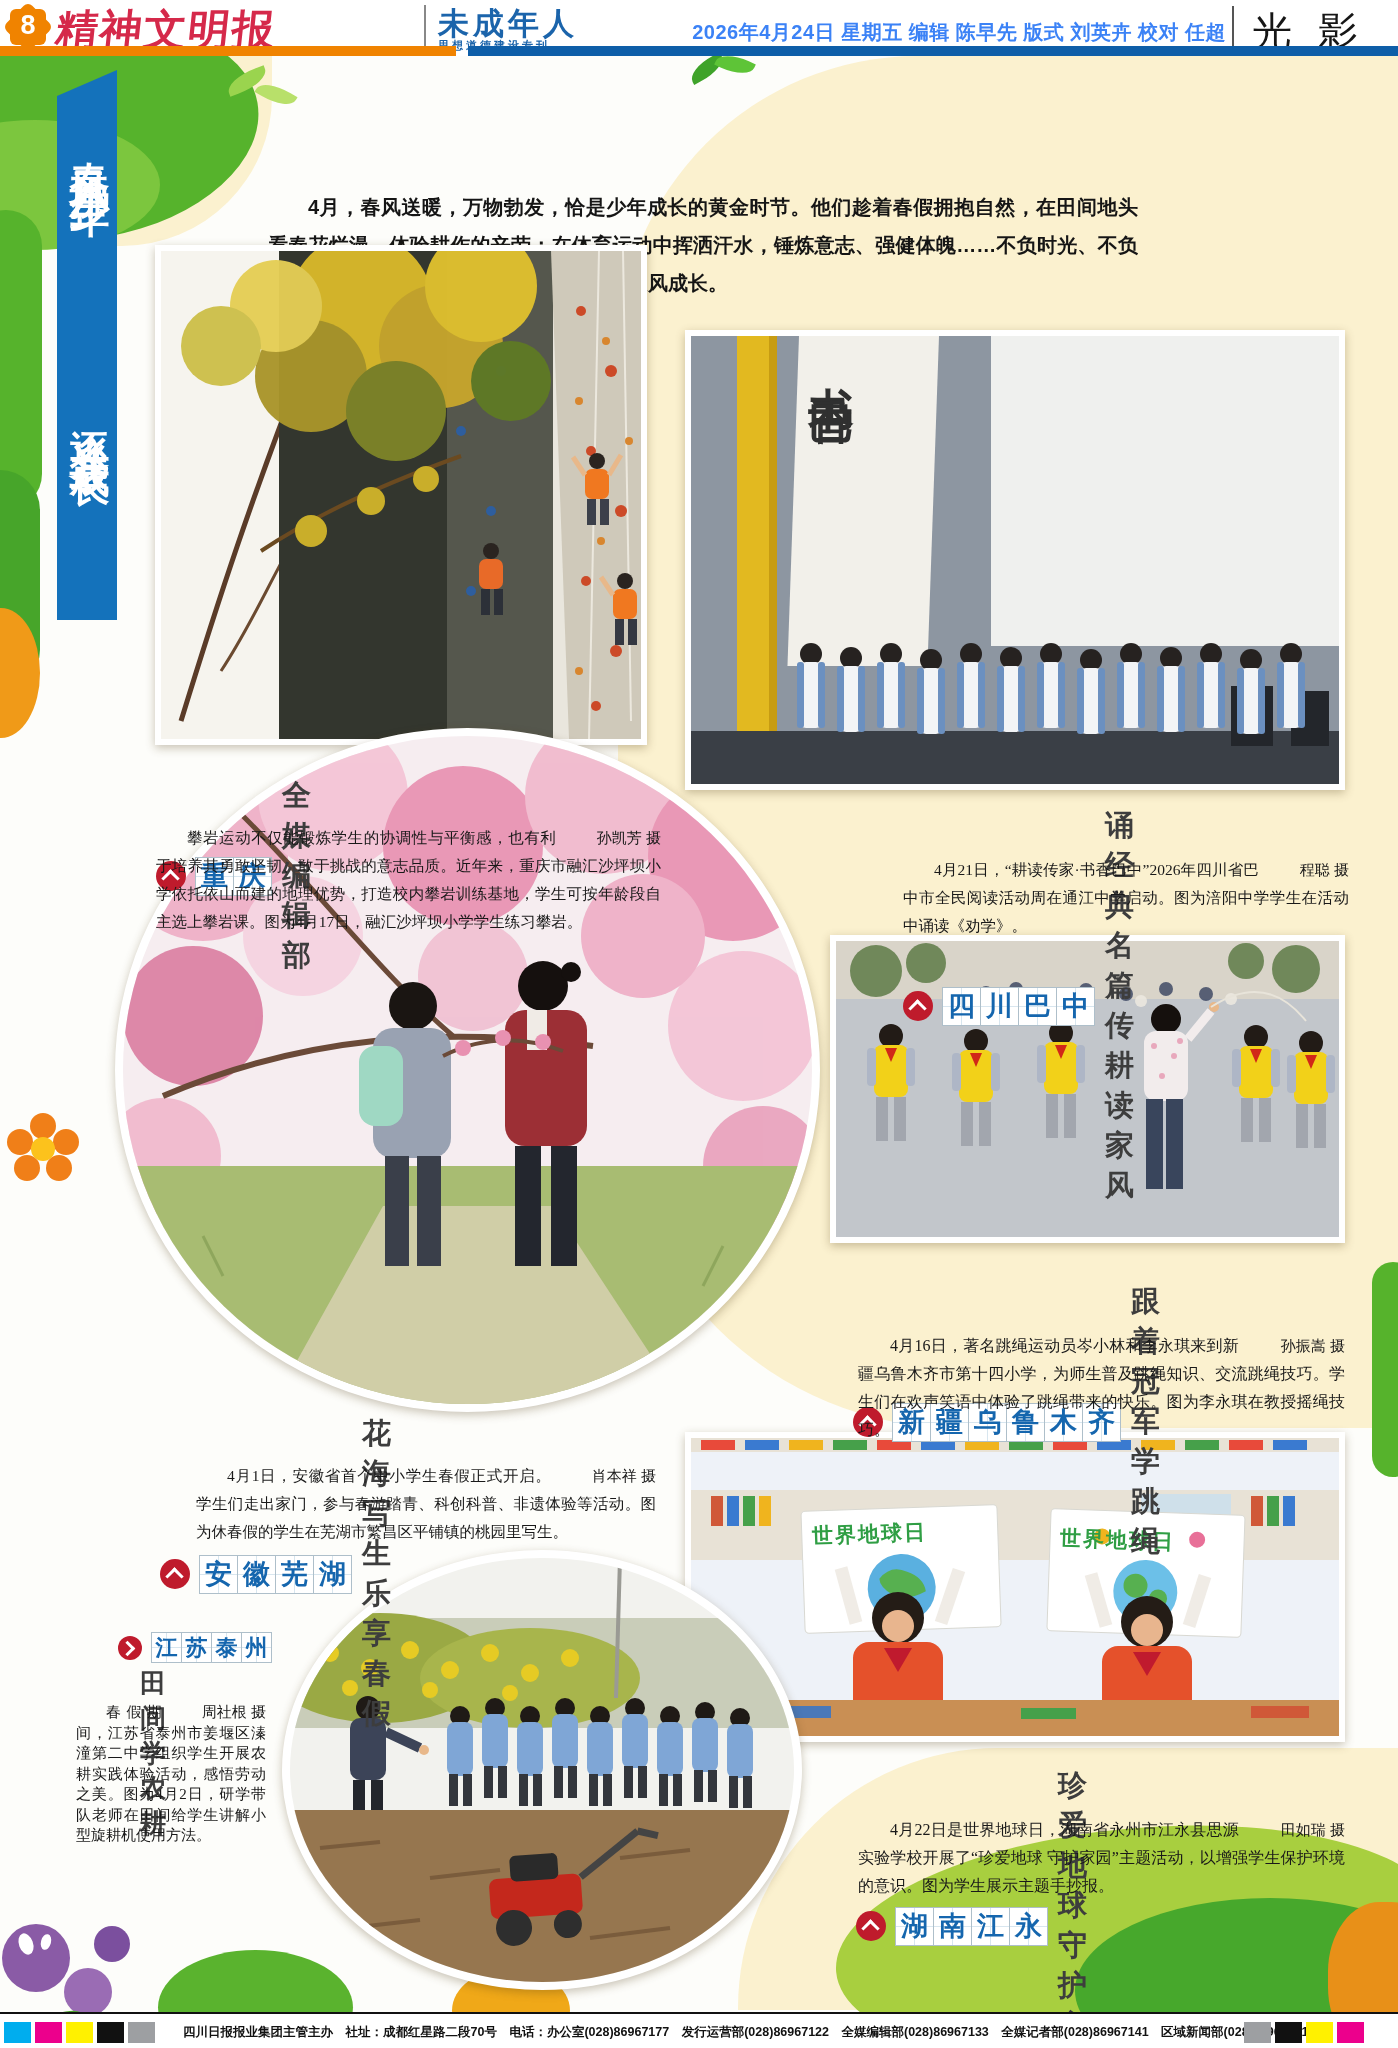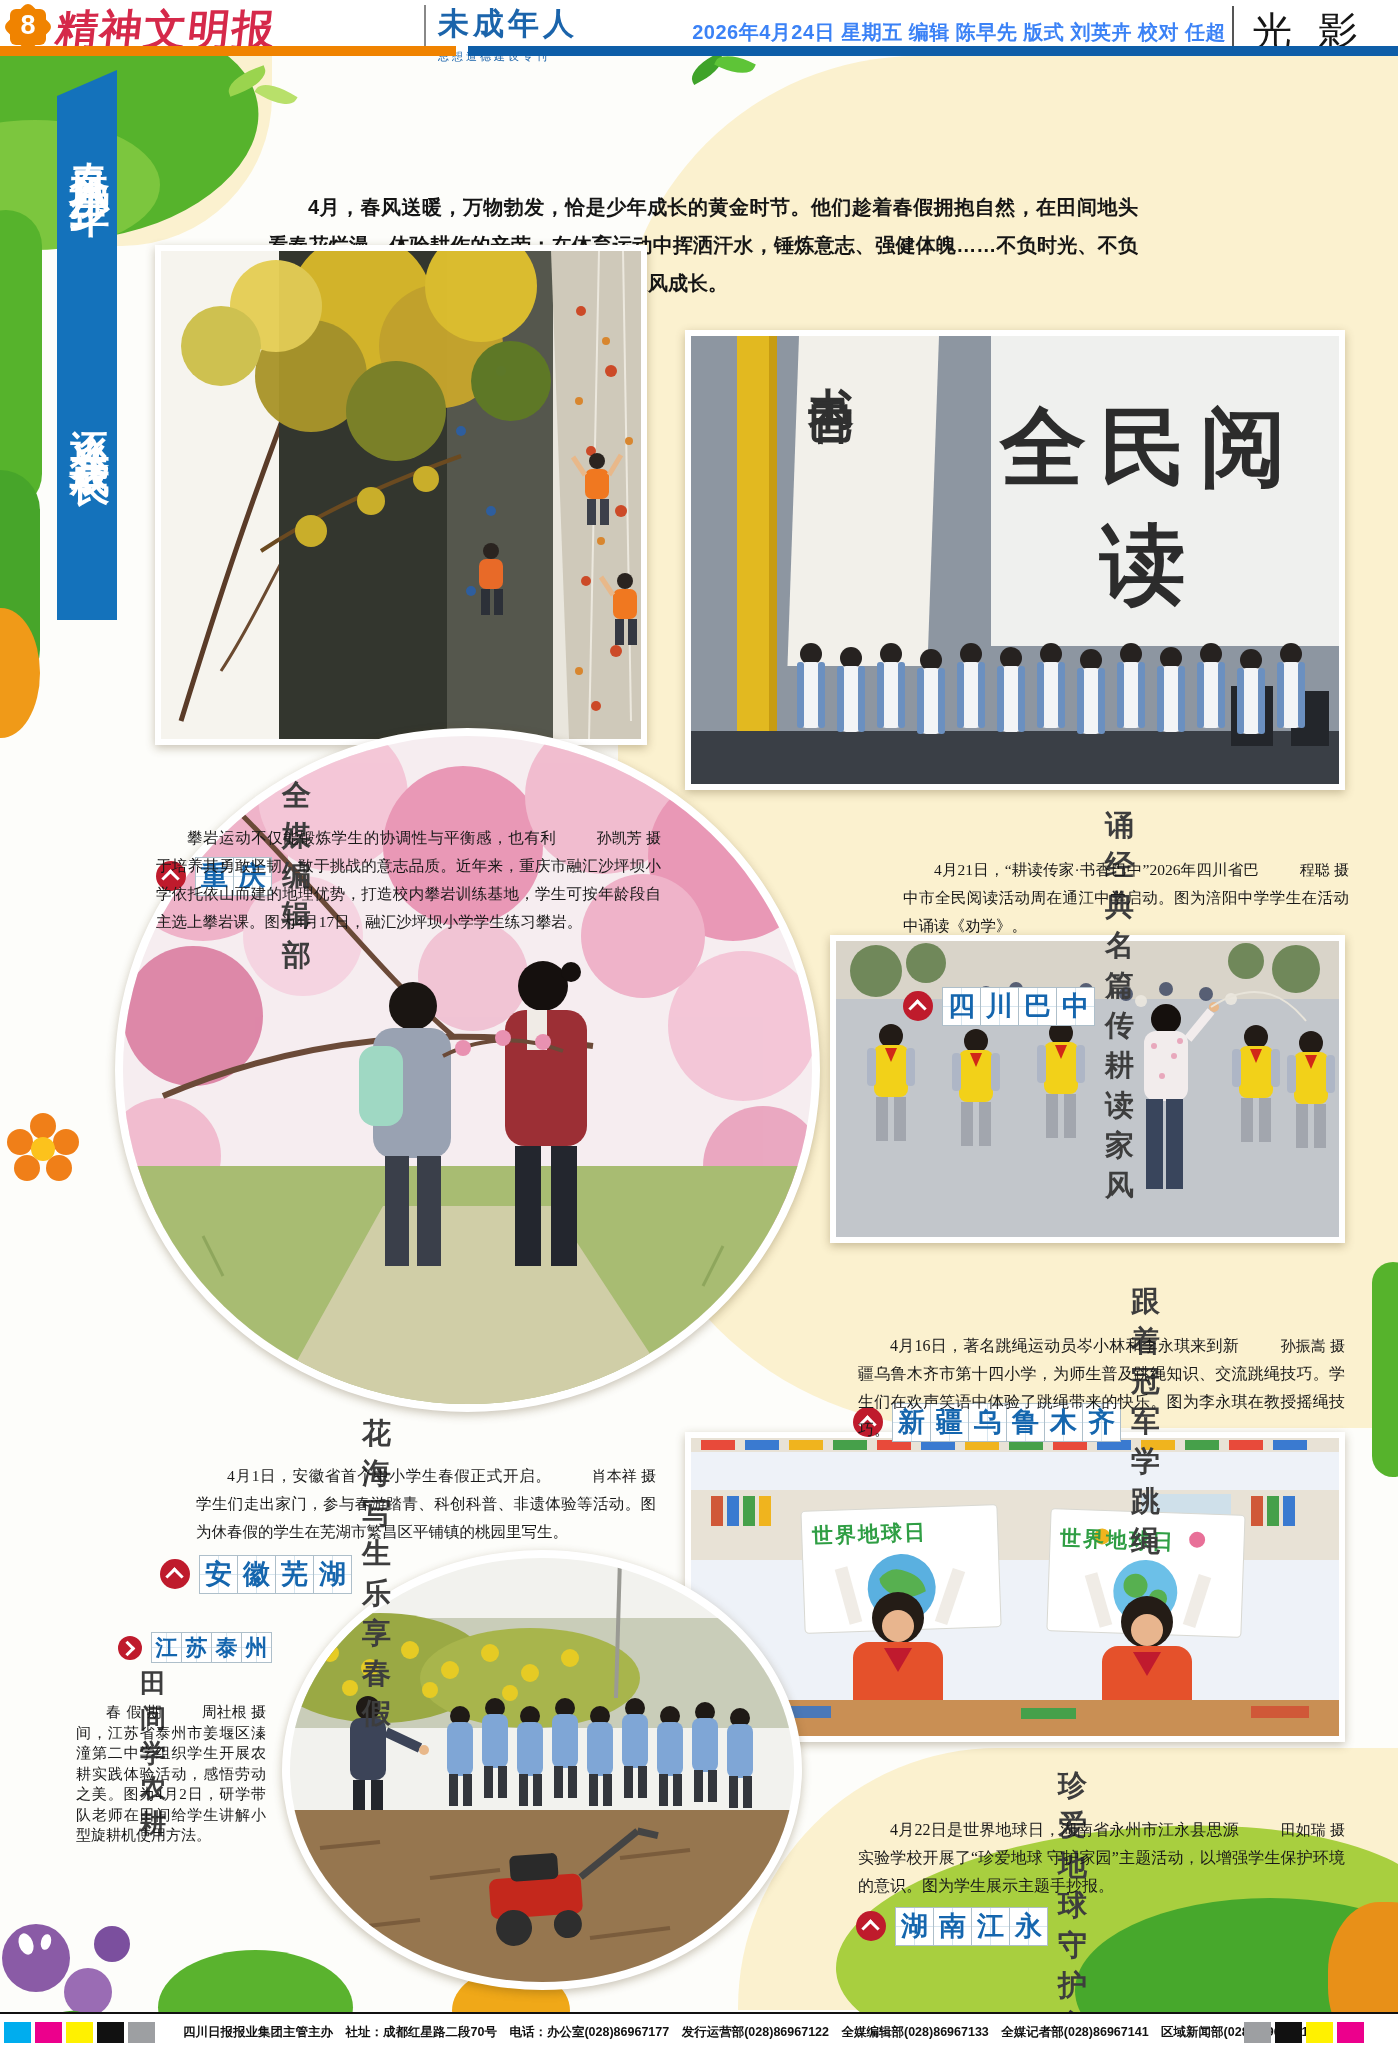--- a/index.html
+++ b/index.html
@@ -10,21 +10,21 @@
   #hdr{left:0;top:0;width:1398px;height:56px;background:#ffffff;z-index:50;}
   #pageno{left:7px;top:6px;width:42px;height:42px;}
   #pageno .st,#pageno .st2{position:absolute;left:3px;top:3px;width:36px;height:36px;background:#f08300;border-radius:6px;}
   #pageno .st2{transform:rotate(45deg);}
   #pageno b{position:absolute;left:0;top:4px;width:42px;text-align:center;font-size:27px;color:#fff;z-index:2;}
   #masthead{left:56px;top:2px;font-family:"Liberation Serif",serif;font-weight:900;font-size:42px;color:#d5294a;
             letter-spacing:2px;transform:skewX(-6deg);}
   .vline{width:2px;background:#888;}
   #hv1{left:424px;top:5px;height:44px;}
   #supp{left:438px;top:3px;font-size:31px;font-weight:800;color:#1b64ab;letter-spacing:4px;}
-  #suppsub{left:438px;top:49px;font-size:11px;font-weight:400;color:#1b64ab;letter-spacing:3px;}
+  #suppsub{left:438px;top:38px;font-size:11px;font-weight:700;color:#1b64ab;letter-spacing:3px;}
   #dateline{right:172px;top:19px;font-size:20px;font-weight:700;color:#3b82f6;letter-spacing:.5px;}
   #hv2{left:1232px;top:6px;height:44px;background:#555;}
   #section{left:1252px;top:4px;font-size:40px;font-weight:400;color:#161616;letter-spacing:26px;}
   #barOrange{left:0;top:46px;width:456px;height:10px;background:#f08300;}
   #barBlue{left:468px;top:46px;width:930px;height:10px;background:#0e5ea8;}
   
   .cream{background:#fbf1cf;z-index:1;}
   #c0{left:0;top:56px;width:272px;height:190px;border-radius:0 0 150px 0;}
   #c2{left:618px;top:56px;width:780px;height:1372px;border-radius:300px 0 0 340px;}
   #c4{left:738px;top:1748px;width:660px;height:262px;border-radius:260px 0 0 0;}
@@ -273,21 +273,20 @@
         <use href="#stu" x="320" y="322"></use>
       <use href="#stu" x="360" y="318"></use>
         <use href="#stu" x="400" y="324"></use>
         <use href="#stu" x="440" y="318"></use>
       <use href="#stu" x="480" y="322"></use>
         <use href="#stu" x="520" y="318"></use>
         <use href="#stu" x="560" y="324"></use>
       <use href="#stu" x="600" y="318"></use>
     </svg>
   </div>
-  <div class="ovl" id="stageMain">全民阅读</div>
   <div class="ovl" id="stageSide">书香巴</div>
 
   <div class="abs pframe" id="p3">
     <svg width="503" height="296" viewBox="0 0 503 296">
       <defs>
         <g id="rkid">
             <circle r="12" fill="#221b16"></circle>
             <rect x="-17" y="9" width="34" height="52" rx="8" fill="#f2d119"></rect>
             <rect x="-24" y="12" width="9" height="38" rx="4" fill="#aeb6c6"></rect>
             <rect x="15" y="12" width="9" height="38" rx="4" fill="#aeb6c6"></rect>

